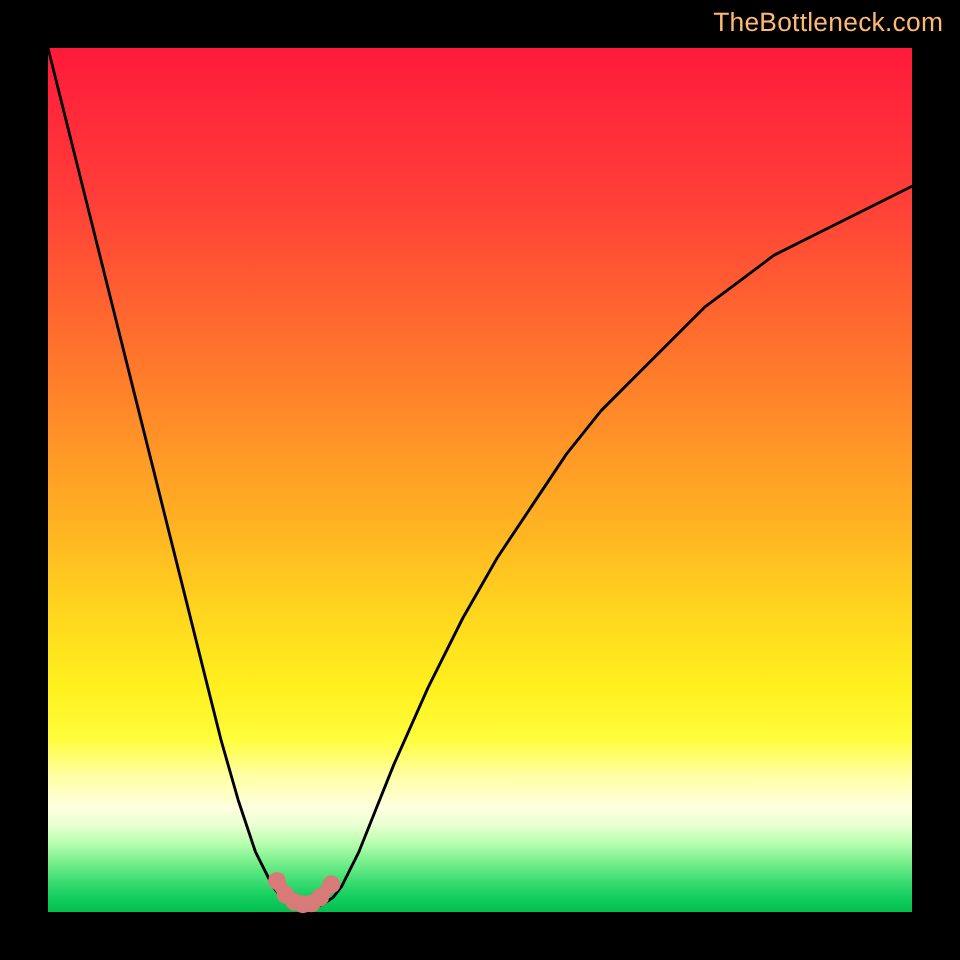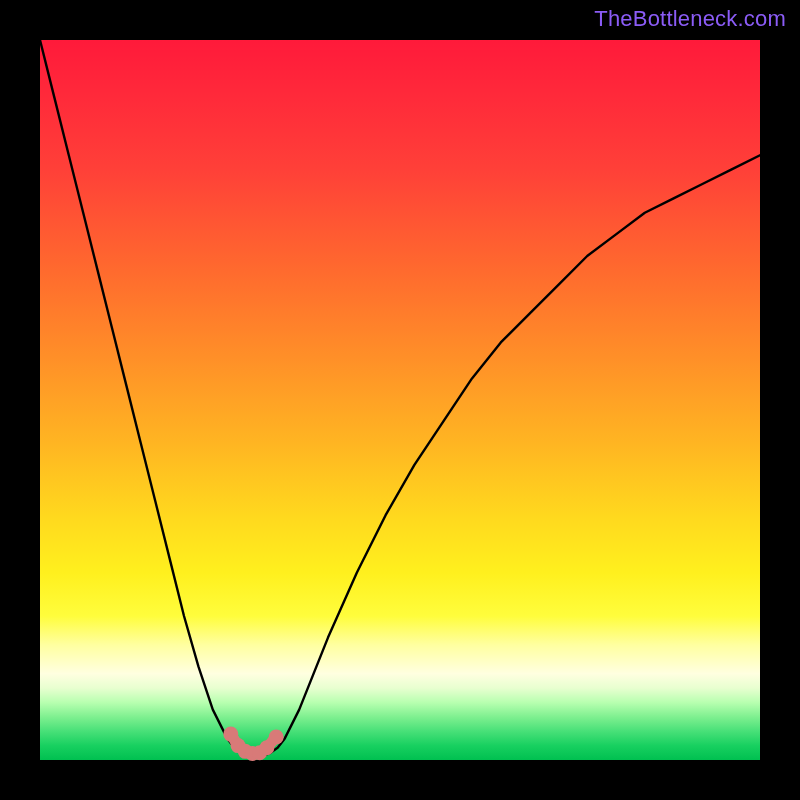--- a/index.html
+++ b/index.html
@@ -50,21 +50,21 @@
     width: 720px;
     height: 720px;
     overflow: visible;
   }
   .watermark {
     position: absolute;
     top: 6px;
     right: 14px;
     font-family: Arial, Helvetica, sans-serif;
     font-size: 22px;
-    color: #8b5cf6;
+    color: #fdba74;
     letter-spacing: 0.2px;
   }
 </style>
 </head>
 <body>
 
 <div class="outer">
   <div class="plot">
     <svg class="curve" viewBox="0 0 720 720" preserveAspectRatio="none">
       <path id="main-curve" fill="none" stroke="#000000" stroke-width="2.4" stroke-linecap="round" stroke-linejoin="round" d="M0.00 0.00 L14.40 57.60 L28.80 115.20 L43.20 172.80 L57.60 230.40 L72.00 288.00 L86.40 345.60 L100.80 403.20 L115.20 460.80 L129.60 518.40 L144.00 576.00 L158.40 626.40 L172.80 669.60 L187.20 698.40 L194.40 707.76 L201.60 712.80 L208.80 715.68 L216.00 716.40 L223.20 715.68 L230.40 712.80 L237.60 707.76 L244.80 698.40 L259.20 669.60 L273.60 633.60 L288.00 597.60 L316.80 532.80 L345.60 475.20 L374.40 424.80 L403.20 381.60 L432.00 338.40 L460.80 302.40 L489.60 273.60 L518.40 244.80 L547.20 216.00 L576.00 194.40 L604.80 172.80 L633.60 158.40 L662.40 144.00 L691.20 129.60 L720.00 115.20"></path>

